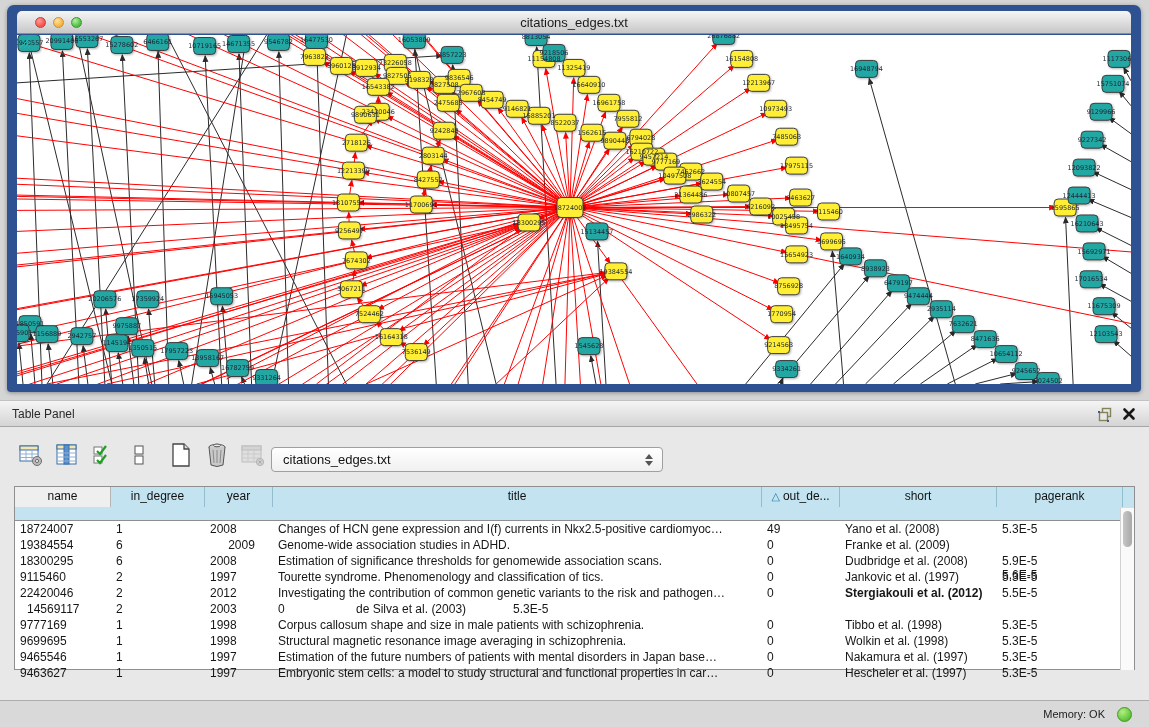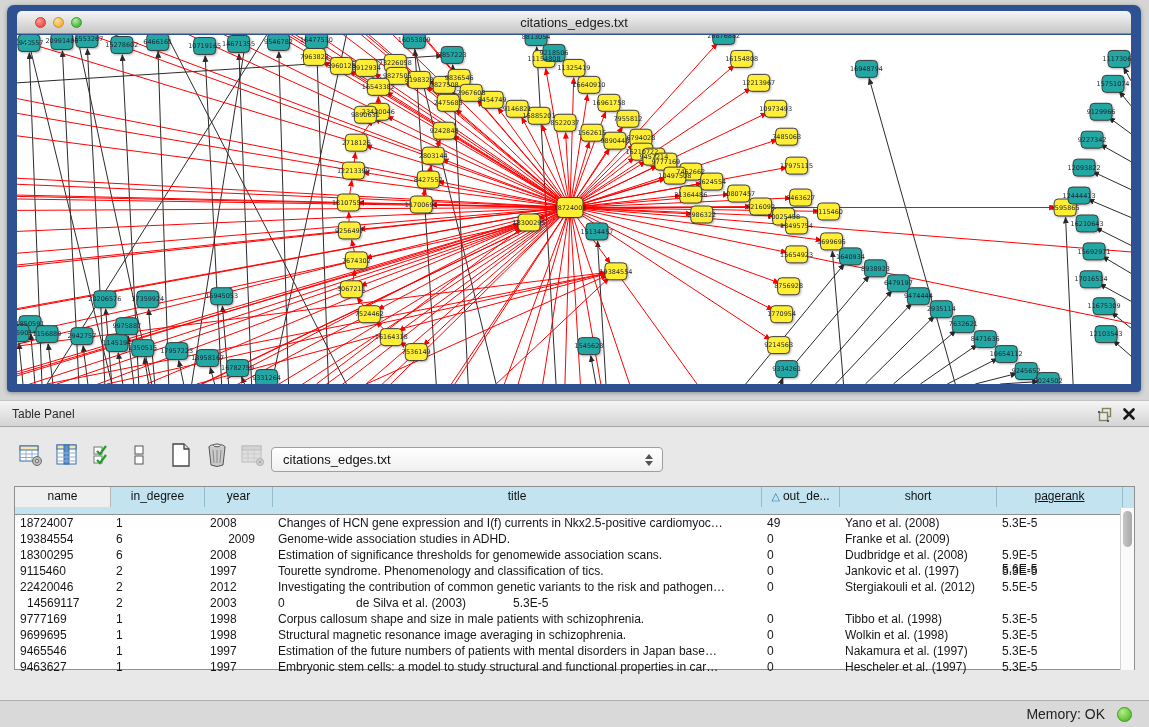--- a/index.html
+++ b/index.html
@@ -43,21 +43,21 @@
                 font-size:13px; color:#111; line-height:23px; padding-left:11px; }
   #net-spinner { position:absolute; right:9px; top:4px; width:9px; height:16px; }
   #net-spinner .up, #net-spinner .dn { position:absolute; left:1px; width:0; height:0;
                 border-left:4px solid transparent; border-right:4px solid transparent; }
   #net-spinner .up { top:2px; border-bottom:5px solid #555; }
   #net-spinner .dn { bottom:2px; border-top:5px solid #555; }
 
   
   #table { position:absolute; left:14px; top:59px; width:1121px; height:184px;
            background:#fff; border:1px solid #8f8f8f; }
-  #thead { display:flex; height:28px; border-bottom:1px solid #8f8f8f; background:#c4e3f1; }
+  #thead { display:flex; height:34px; border-bottom:1px solid #8f8f8f; background:#c4e3f1; }
   .th { height:20px; line-height:19px; font-size:12px; color:#111; text-align:center;
         border-right:1px solid #93bccd; overflow:hidden; white-space:nowrap; }
   .th-first { background:#efefef; border-right:1px solid #b5b5b5; }
   .th .sort { color:#1c7da6; font-size:11px; margin-right:3px; }
   #tbody { position:relative; height:162px; overflow:hidden; }
   .tr { display:flex; height:16px; }
   .td { height:16px; line-height:16px; font-size:12px; color:#161616; padding-left:5px;
         overflow:hidden; white-space:nowrap; }
   #vscroll { position:absolute; right:0; top:21px; width:14px; height:162px;
              background:#fafafa; border-left:1px solid #d2d2d2; }
@@ -68,21 +68,21 @@
   #tabs { position:absolute; left:428px; top:246px; height:21px; display:flex;
           border:1px solid #8d8d8d; border-radius:6px; overflow:hidden; background:#fcfcfc; }
   .seg { height:100%; line-height:19px; font-size:13px; color:#1c1c1c; padding:0 15px;
          border-left:1px solid #bdbdbd; background:#fcfcfc; }
   .seg:first-child { border-left:none; }
   .seg.sel { background:linear-gradient(#8a8a8a,#747474); color:#f0f0f0; }
 
   
   #statusbar { position:absolute; left:0; top:700px; width:1149px; height:27px;
                background:#d9d9d9; border-top:1px solid #aeaeae; }
-  #mem-label { position:absolute; right:44px; top:0; line-height:26px; font-size:14px; color:#222; }
+  #mem-label { position:absolute; right:44px; top:0; line-height:26px; font-size:11px; color:#222; }
   #mem-dot { position:absolute; right:17px; top:6px; width:15px; height:15px; border-radius:50%;
              background:radial-gradient(circle at 35% 30%, #b4ef83,#58c134 75%); border:1px solid #459426; }
 </style>
 </head>
 <body>
 
 <div id="win">
   <div id="titlebar">
     <div id="tl-close" class="tl"></div>
     <div id="tl-min" class="tl"></div>
@@ -649,21 +649,21 @@
   </div>
 
   <div id="table">
     <div id="thead">
         <div class="th th-first" style="width: 96px;"><span>name</span></div>
         <div class="th" style="width: 94px;"><span>in_degree</span></div>
         <div class="th" style="width: 68px;"><span>year</span></div>
         <div class="th" style="width: 489px;"><span>title</span></div>
         <div class="th" style="width: 78px;"><span class="sort">△</span><span>out_de...</span></div>
         <div class="th" style="width: 157px;"><span>short</span></div>
-        <div class="th" style="width: 126px; text-decoration: underline;"><span>pagerank</span></div>
+        <div class="th" style="width: 126px;"><span>pagerank</span></div>
       </div>
     <div id="tbody">
         <div class="tr">
           <div class="td" style="width: 96px;">18724007</div>
           <div class="td" style="width: 94px;">1</div>
           <div class="td" style="width: 68px;">2008</div>
           <div class="td" style="width: 489px;">Changes of HCN gene expression and I(f) currents in Nkx2.5-positive cardiomyoc…</div>
           <div class="td" style="width: 78px;">49</div>
           <div class="td" style="width: 157px;">Yano et al. (2008)</div>
           <div class="td" style="width: 126px;">5.3E-5</div>
@@ -694,21 +694,21 @@
           <div class="td" style="width: 78px;">0</div>
           <div class="td" style="width: 157px;">Jankovic et al. (1997)</div>
           <div class="td" style="width: 126px;">5.3E-5</div>
         </div>
         <div class="tr">
           <div class="td" style="width: 96px;">22420046</div>
           <div class="td" style="width: 94px;">2</div>
           <div class="td" style="width: 68px;">2012</div>
           <div class="td" style="width: 489px;">Investigating the contribution of common genetic variants to the risk and pathogen…</div>
           <div class="td" style="width: 78px;">0</div>
-          <div class="td" style="width: 157px;">Stergiakouli et al. (2012)</div>
+          <div class="td" style="width: 157px; font-weight: bold;">Stergiakouli et al. (2012)</div>
           <div class="td" style="width: 126px;">5.5E-5</div>
         </div>
         <div class="tr">
           <div class="td" style="width: 96px; padding-left: 12px;">14569117</div>
           <div class="td" style="width: 94px;">2</div>
           <div class="td" style="width: 68px;">2003</div>
           <div class="td" style="width: 78px;">0</div>
           <div class="td" style="width: 157px;">de Silva et al. (2003)</div>
           <div class="td" style="width: 126px;">5.3E-5</div>
         </div>

